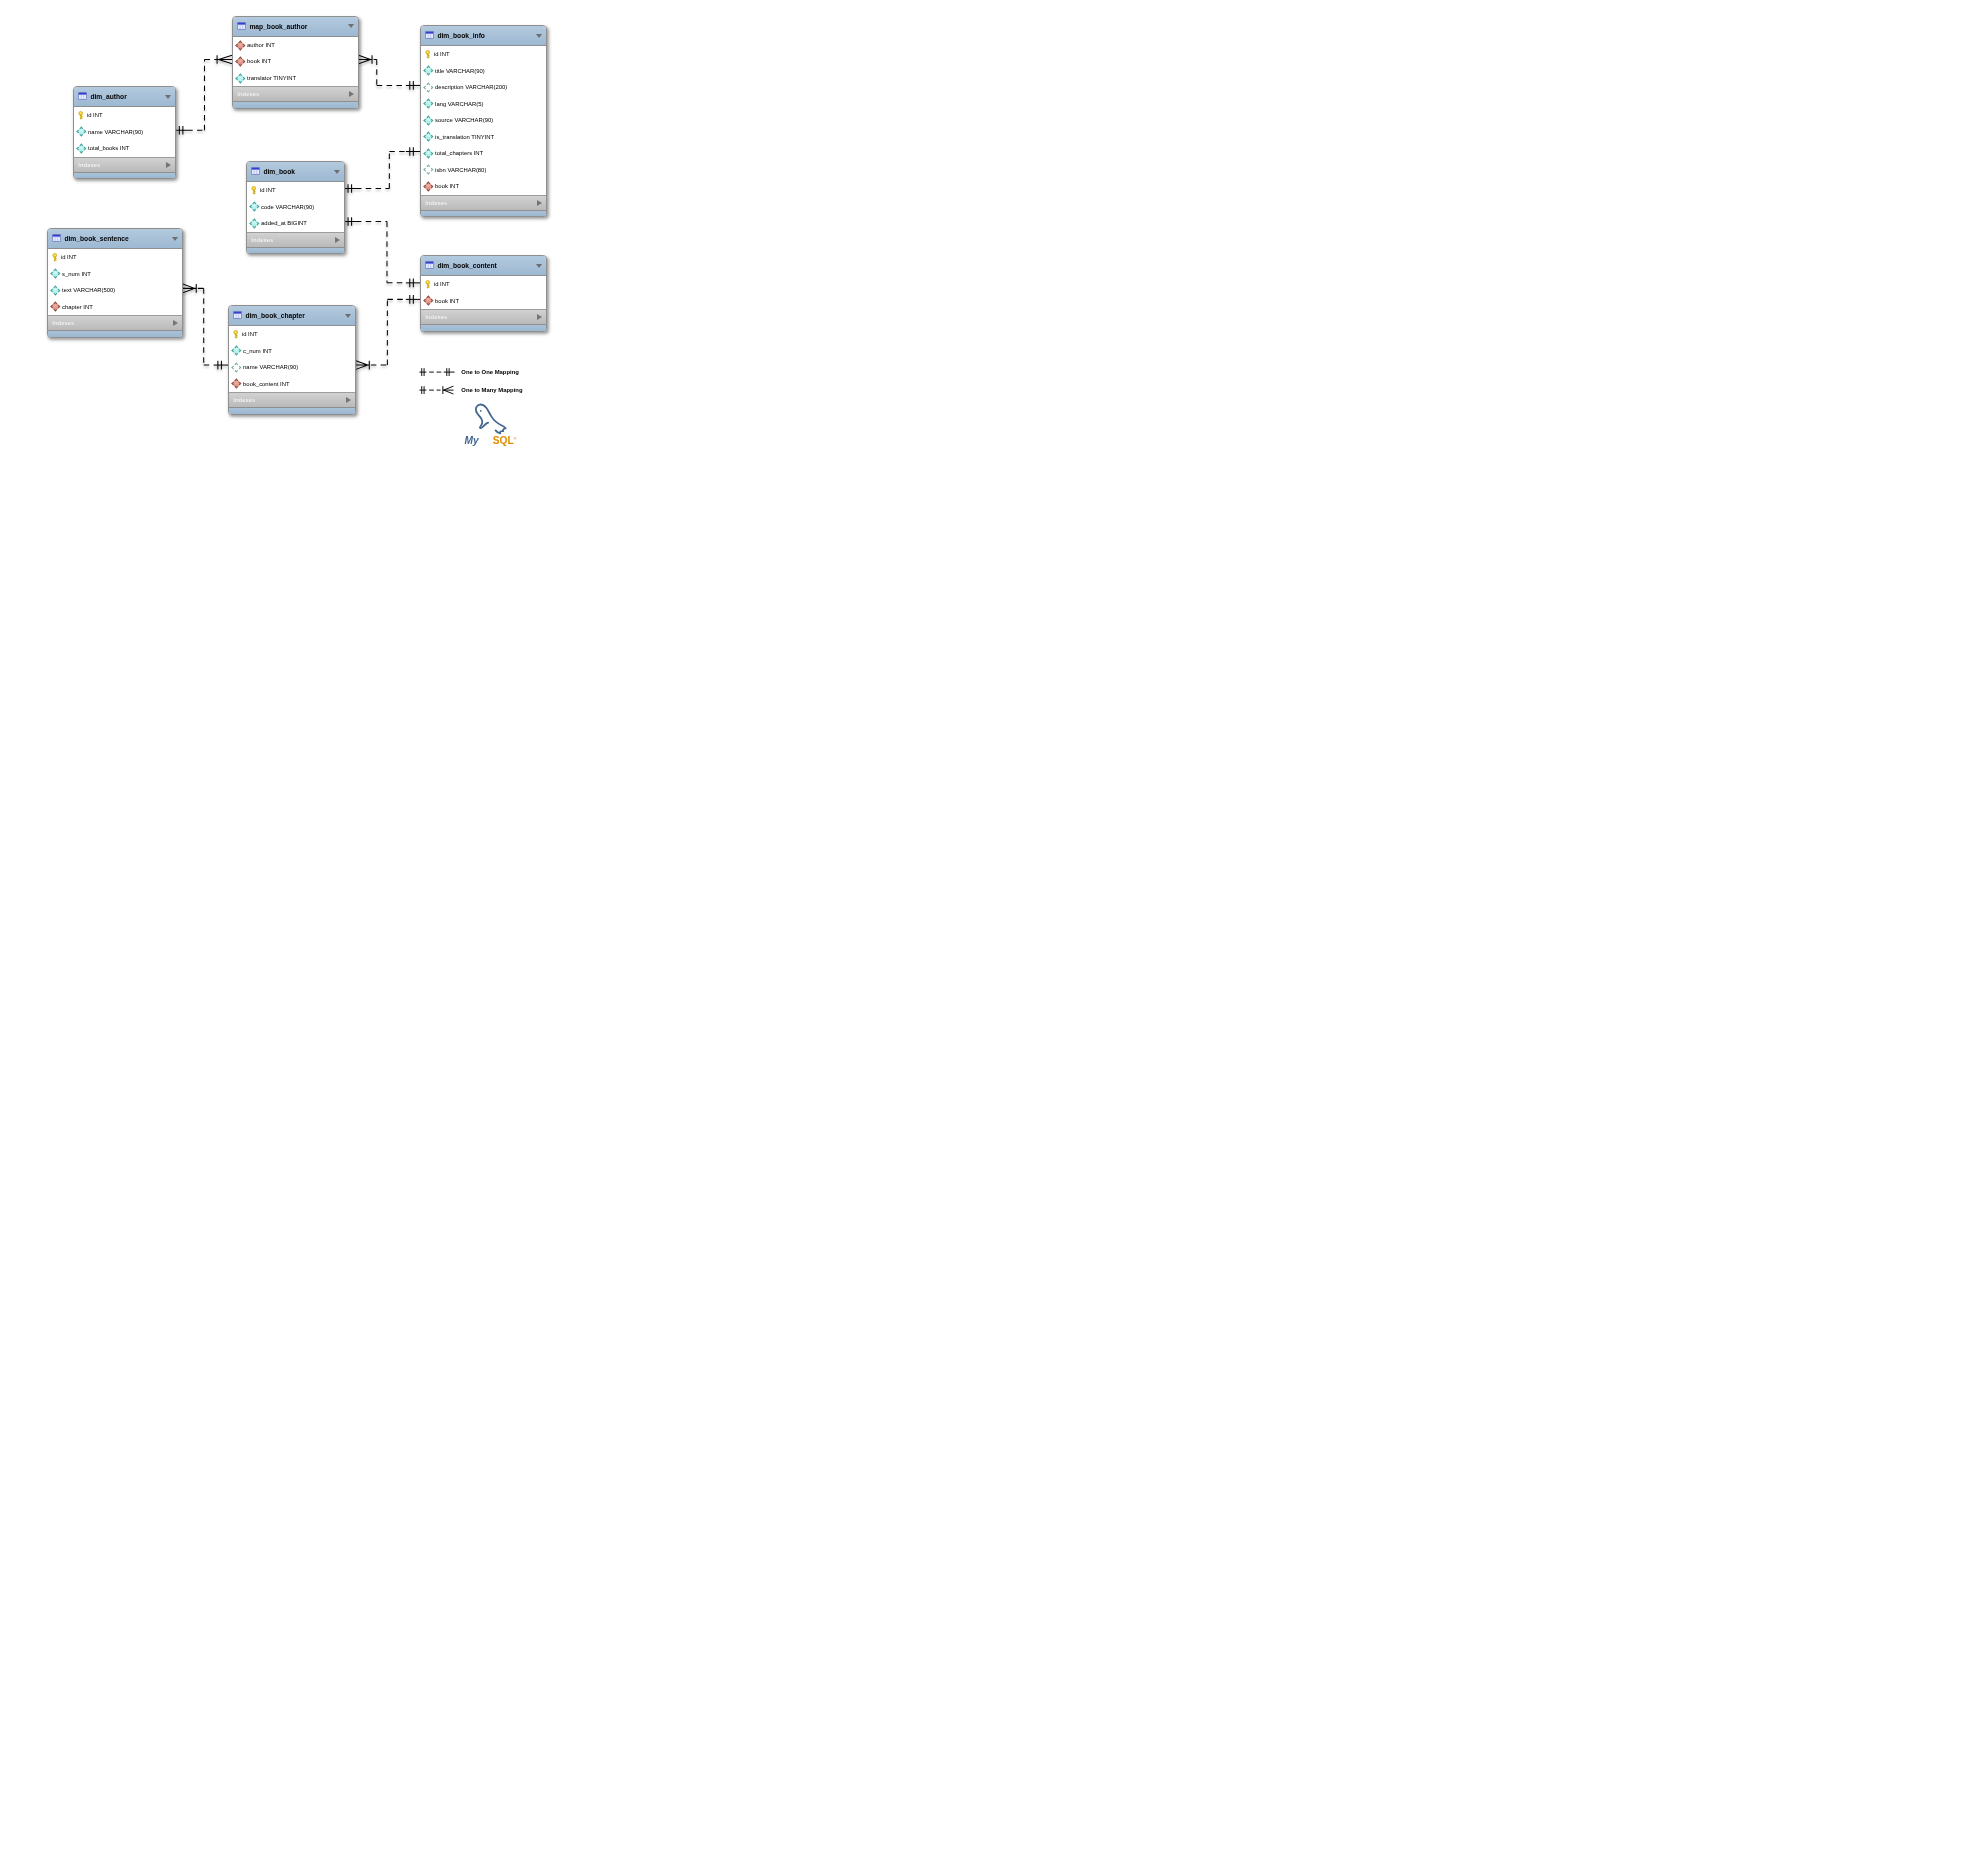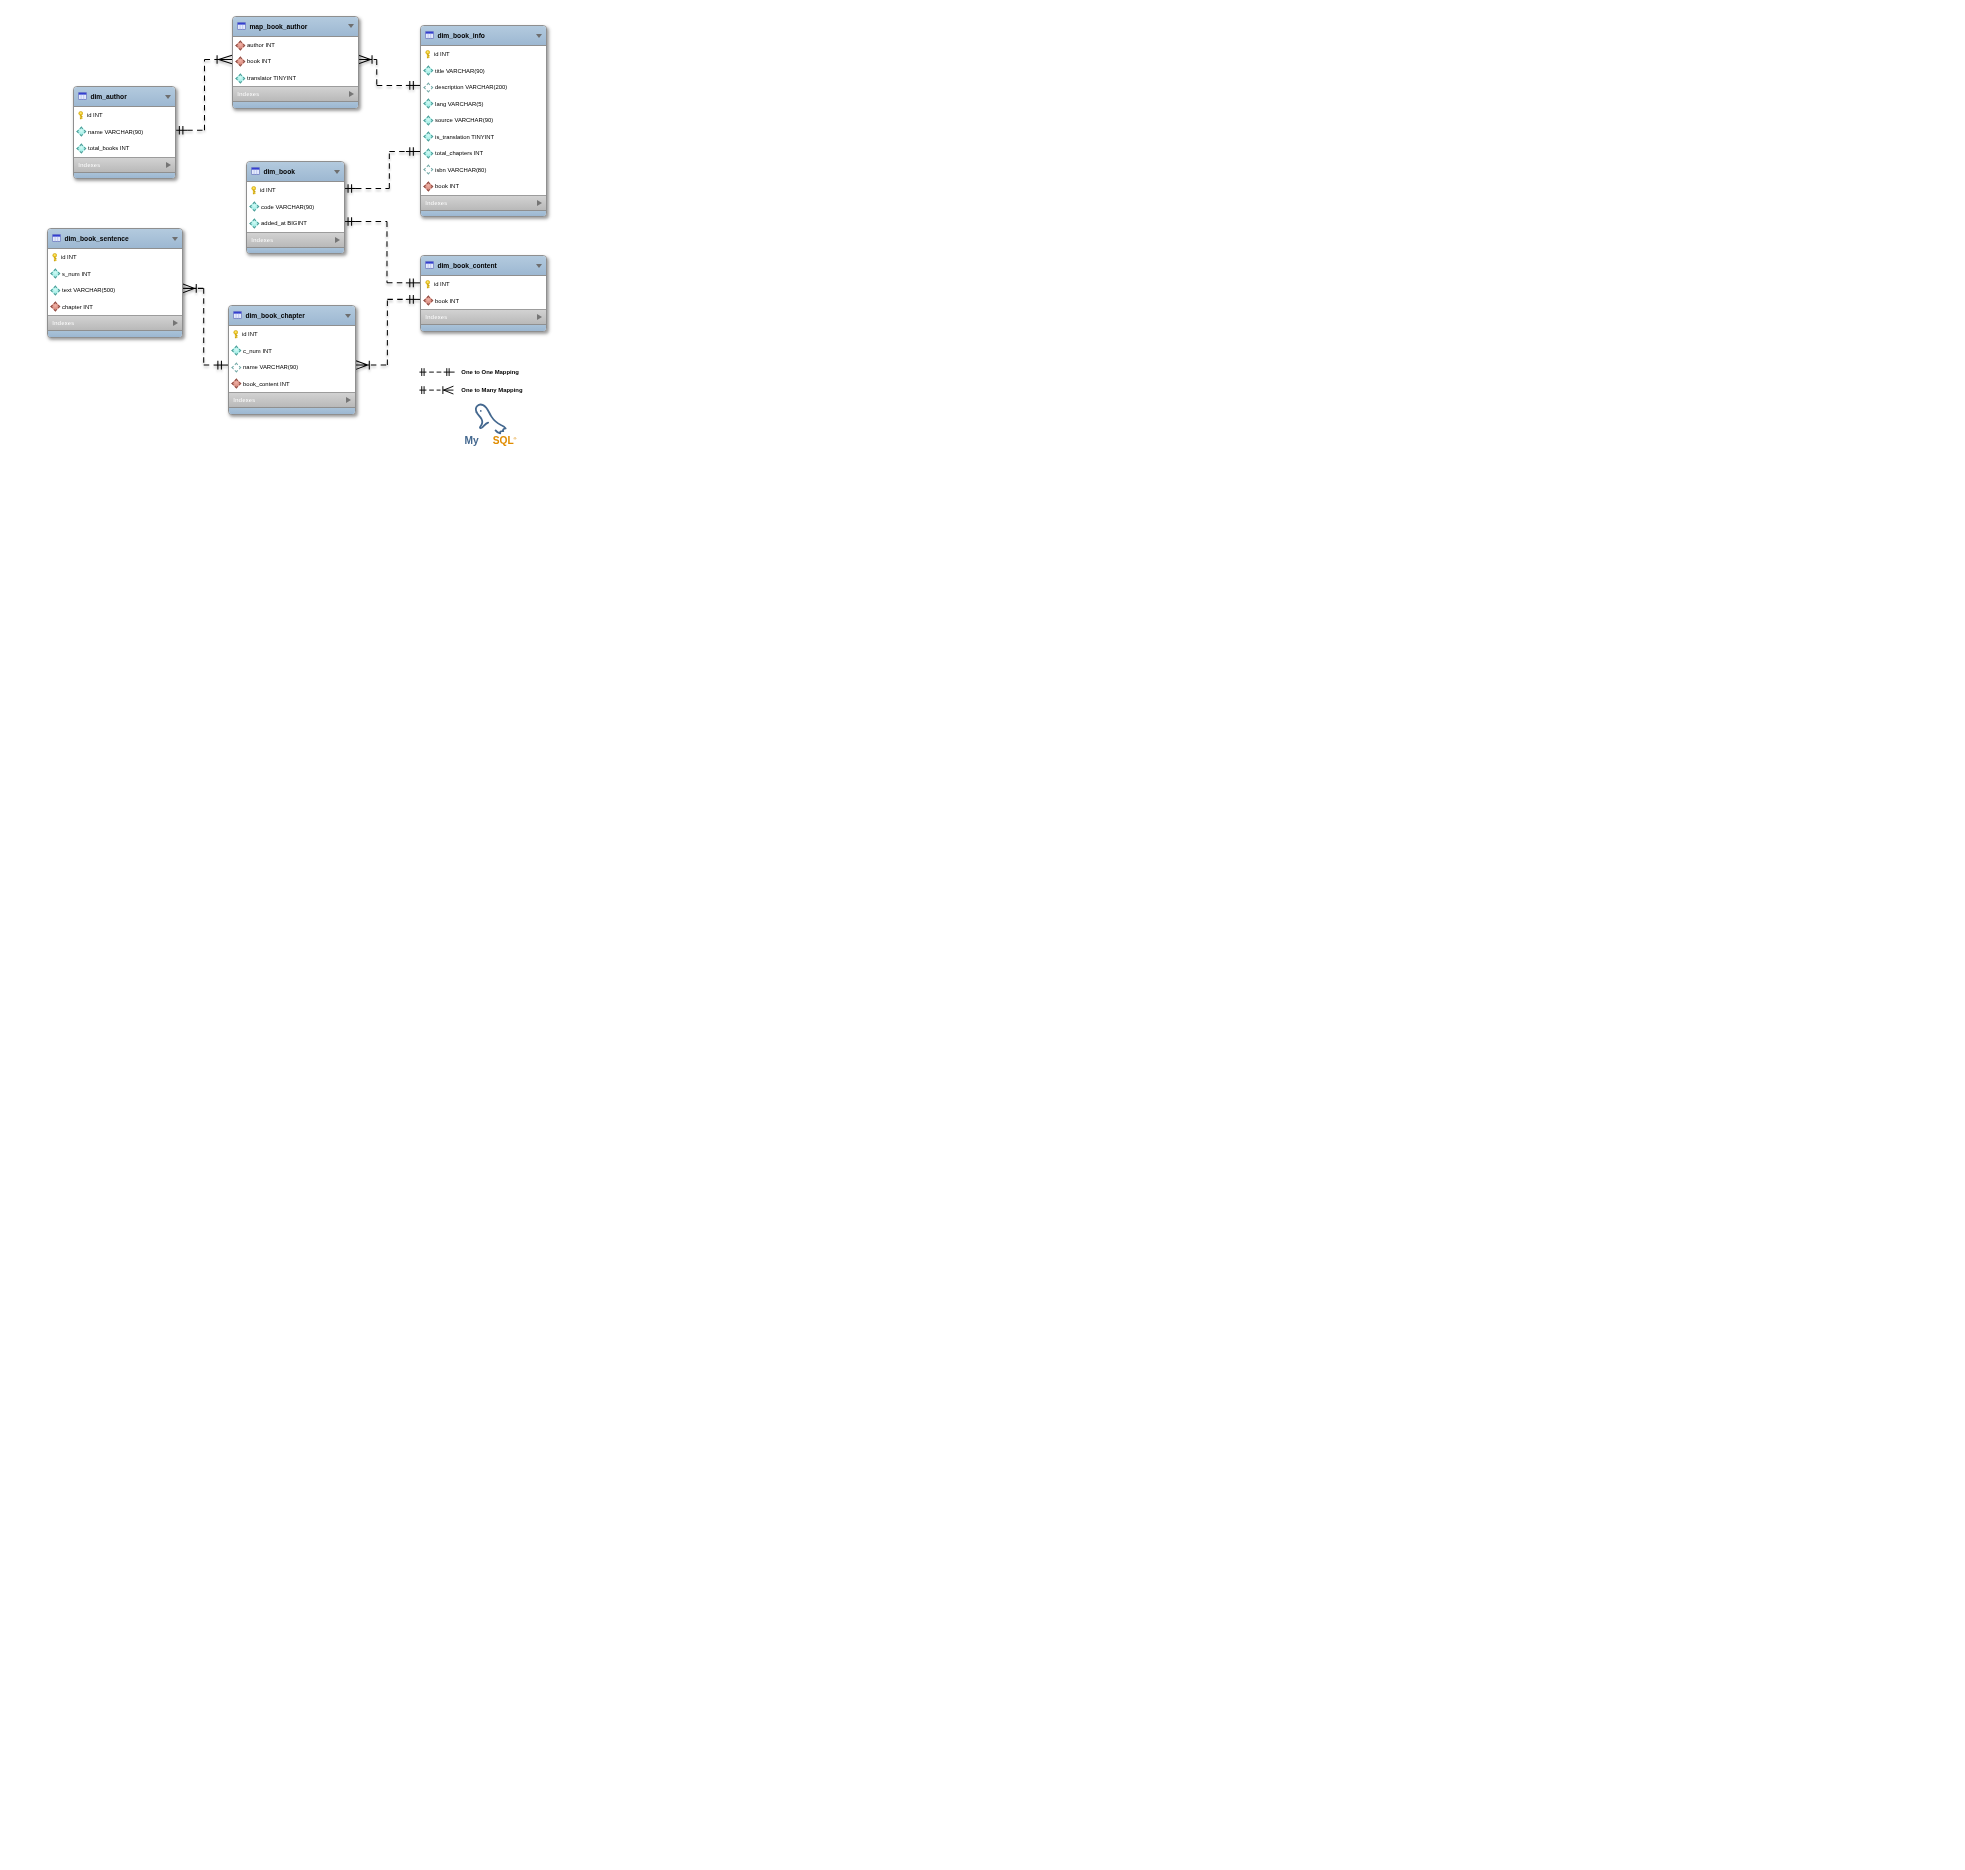--- a/index.html
+++ b/index.html
@@ -32,21 +32,21 @@
   svg.wires{position:absolute;left:0;top:0;}
   .wires path{fill:none;stroke:#000;stroke-width:2.6px;}
   .wires path.dash{stroke-dasharray:14 11;}
   
   .legend-row{position:absolute;display:flex;align-items:center;gap:6.3px;}
   .legend-row .sym path{fill:none;stroke:#000;stroke-width:2.4px;}
   .legend-label{font-size:5.9px;font-weight:bold;color:#000;white-space:nowrap;}
   
   .mysql-logo{position:absolute;width:55px;text-align:center;}
   .mysql-text{font-size:10.2px;font-weight:bold;letter-spacing:0;line-height:1;}
-  .mysql-text .my{color:#44688f;}
+  .mysql-text .my{color:#44688f;font-style:italic;}
   .mysql-text .sql{color:#e08c00;margin-left:14px;}
   .mysql-text .reg{color:#e08c00;font-size:3.9px;vertical-align:super;font-weight:bold;}
 </style>
 </head>
 <body>
 
 <div class="stage">
 
   <svg class="wires" width="608" height="456" viewBox="0 0 1546 1159">
     <defs>

